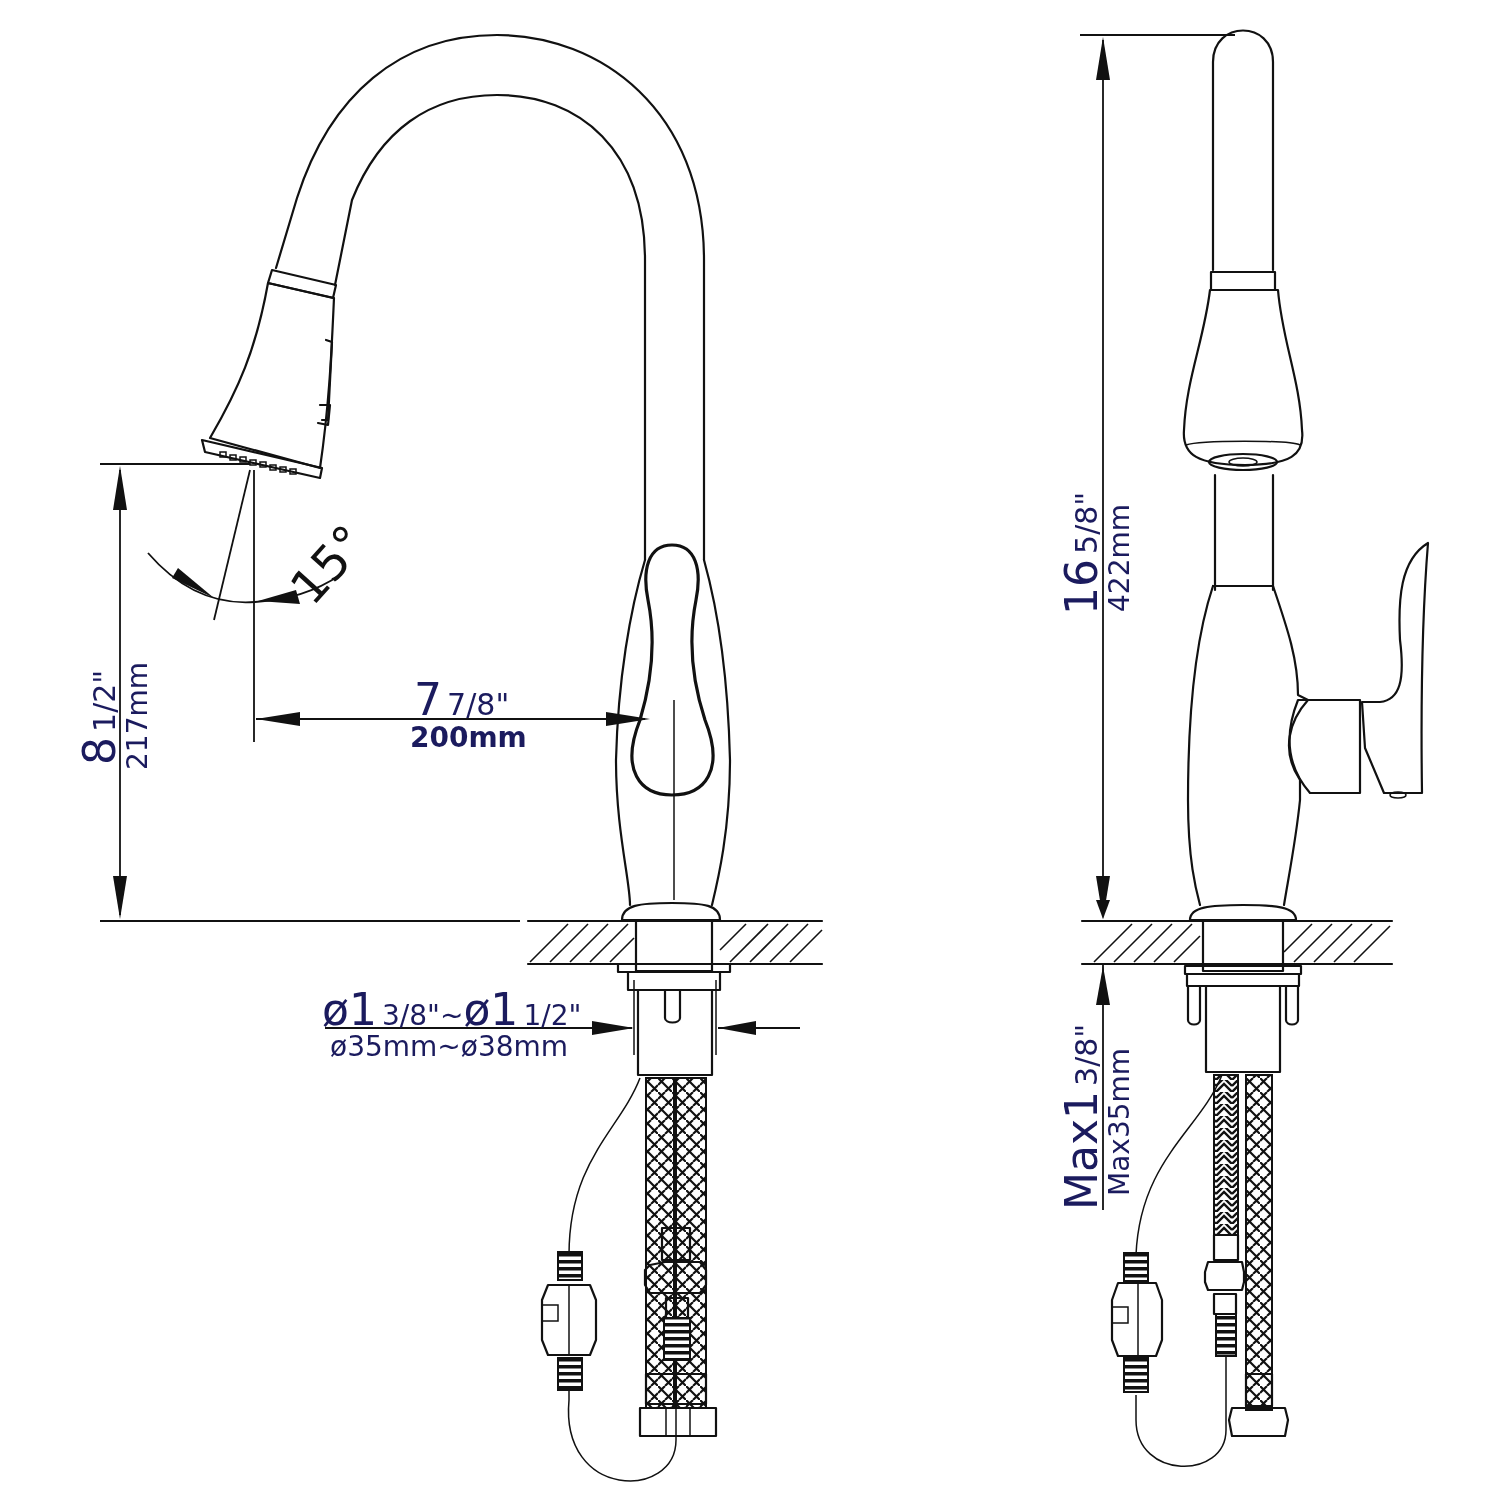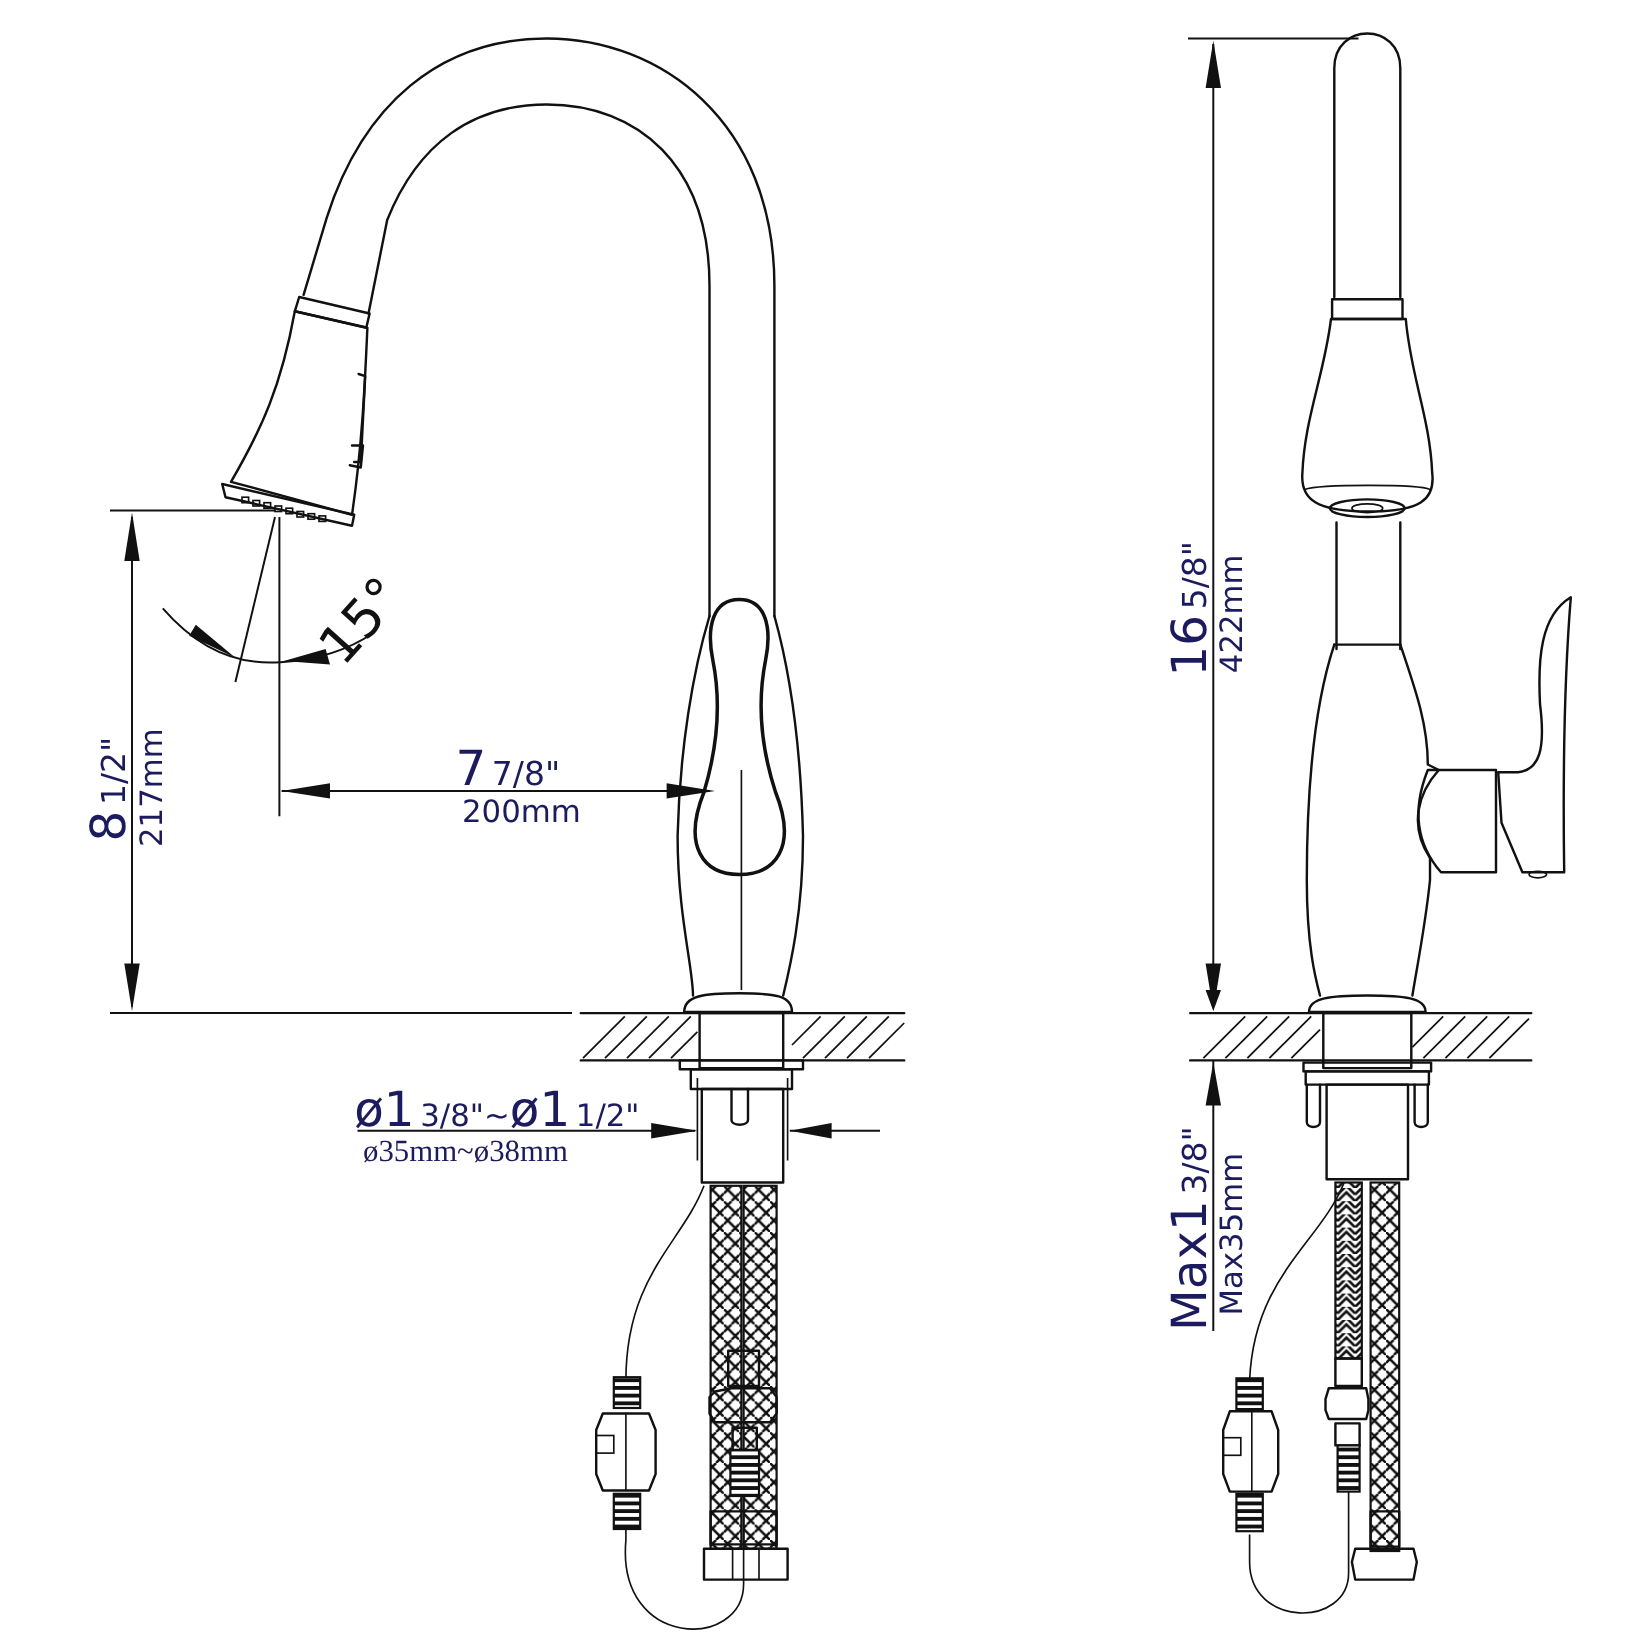--- a/index.html
+++ b/index.html
@@ -238,34 +238,34 @@
   <span class="mid">1/2"</span>
 </div>
 <div class="lbl rot" style="left:124px; top:770px;">
   <span class="small">217mm</span>
 </div>
 
 <div class="lbl" style="left:414px; top:678px;">
   <span class="big">7</span>
   <span class="mid">7/8"</span>
 </div>
-<div class="lbl" style="left:420px; top:724px;">
+<div class="lbl" style="left:410px; top:724px;font-weight:bold;">
   <span class="small">200mm</span>
 </div>
 
 <div class="lbl angle" style="left:282px; top:580px; transform-origin:0 0; transform: rotate(-48deg);">
   <span>15°</span>
 </div>
 
 <div class="lbl" style="left:322px; top:988px;">
   <span class="big">ø1</span>
   <span class="small">3/8"~</span><span class="big">ø1</span>
   <span class="small">1/2"</span>
 </div>
-<div class="lbl" style="left:330px; top:1033px;font-family:Liberation Serif, serif;">
+<div class="lbl" style="left:330px; top:1033px;">
   <span class="small">ø35mm~ø38mm</span>
 </div>
 
 <div class="lbl rot" style="left:1060px; top:615px;">
   <span class="big">16</span>
   <span class="mid">5/8"</span>
 </div>
 <div class="lbl rot" style="left:1106px; top:612px;">
   <span class="small">422mm</span>
 </div>

